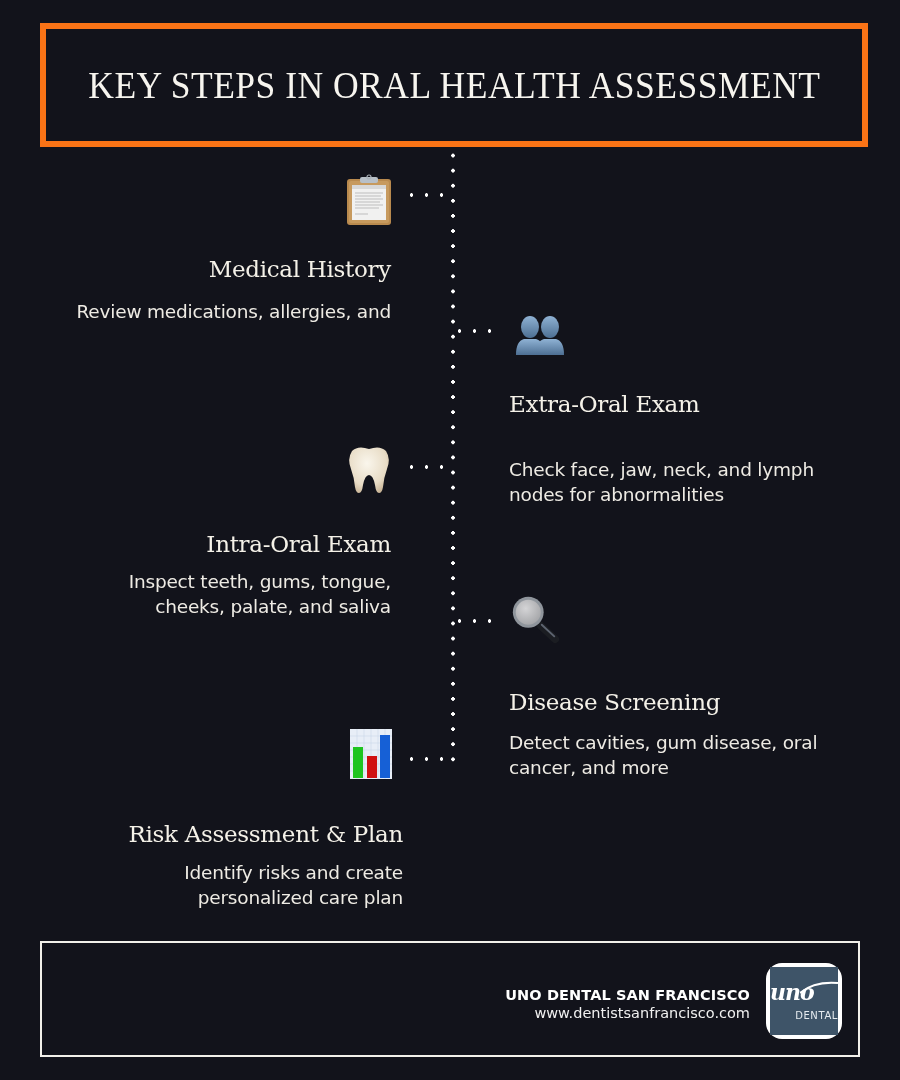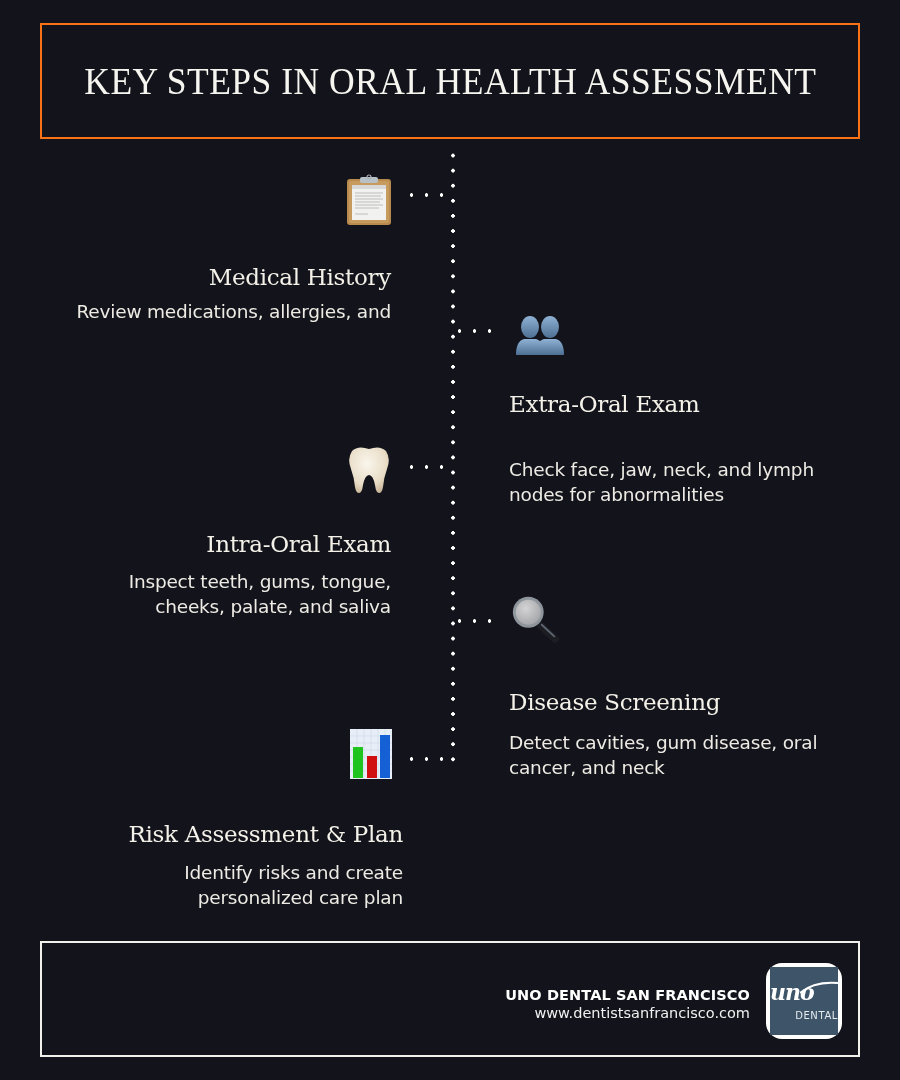--- a/index.html
+++ b/index.html
@@ -2,21 +2,21 @@
 <html><head>
 <meta charset="utf-8">
 <style>
   html, body { margin:0; padding:0; }
   body {
     width:900px; height:1080px; background:#12131b; position:relative; overflow:hidden;
     font-family:"DejaVu Sans", sans-serif; color:#f2efe8;
   }
   .header-box {
     position:absolute; left:40px; top:23px; width:816px; height:112px;
-    border:2px solid #f97316; box-sizing:content-box;
+    border:6px solid #f97316; box-sizing:content-box;
     display:flex; align-items:center; justify-content:center;
   }
   .header-title {
     font-family:"Liberation Serif", "DejaVu Serif", serif;
     font-size:37px; letter-spacing:0.5px; color:#f7f5ef; font-weight:normal;
     transform:scaleX(0.96);
   }
   .vline {
     position:absolute; left:451px; top:148px; width:4px; height:614px;
     background-image:radial-gradient(circle, #ffffff 1.6px, transparent 2px);
@@ -92,21 +92,21 @@
       <line x1="11" y1="19" x2="39" y2="19"></line>
         <line x1="11" y1="22" x2="37" y2="22"></line>
       <line x1="11" y1="25" x2="39" y2="25"></line>
         <line x1="11" y1="28" x2="36" y2="28"></line>
       <line x1="11" y1="31" x2="39" y2="31"></line>
         <line x1="11" y1="34" x2="35" y2="34"></line>
       <line x1="11" y1="40" x2="24" y2="40"></line>
     </g>
   </svg>
 </div>
-<div class="step-title left" style="right:509px; top:264px;">Medical History</div>
+<div class="step-title left" style="right:509px; top:256px;">Medical History</div>
 <div class="step-desc left" style="right:509px; top:299px;">
   <div>Review medications, allergies, and</div>
 </div>
 
 <div class="hdots" style="left:452px; top:329px;"></div>
 <div class="icon" style="left:514px; top:310px;">
   <svg width="52" height="46" viewBox="0 0 52 46">
     <defs>
       <linearGradient id="pg" x1="0" y1="0" x2="0" y2="1">
         <stop offset="0" stop-color="#8fb2d4"></stop>
@@ -155,21 +155,21 @@
     </defs>
     <line x1="33" y1="33" x2="48" y2="47" stroke="#1b1d22" stroke-width="8" stroke-linecap="round"></line>
     <line x1="34" y1="32" x2="47" y2="44" stroke="#5d6470" stroke-width="2" stroke-linecap="round"></line>
     <circle cx="20" cy="19" r="16" fill="#8f959c"></circle>
     <circle cx="20" cy="19" r="13" fill="url(#mg)"></circle>
   </svg>
 </div>
 <div class="step-title right" style="left:509px; top:689px;">Disease Screening</div>
 <div class="step-desc right" style="left:509px; top:730px;">
   <div>Detect cavities, gum disease, oral</div>
-  <div>cancer, and neck</div>
+  <div>cancer, and more</div>
 </div>
 
 <div class="hdots" style="left:404px; top:757px;"></div>
 <div class="icon" style="left:344px; top:727px;">
   <svg width="48" height="54" viewBox="0 0 48 54">
     <rect x="4" y="3" width="42" height="50" fill="#e8eef7"></rect>
     <g stroke="#c9d6ea" stroke-width="0.6">
       <line x1="4" y1="10" x2="46" y2="10"></line>
         <line x1="4" y1="17" x2="46" y2="17"></line>
       <line x1="4" y1="24" x2="46" y2="24"></line>

